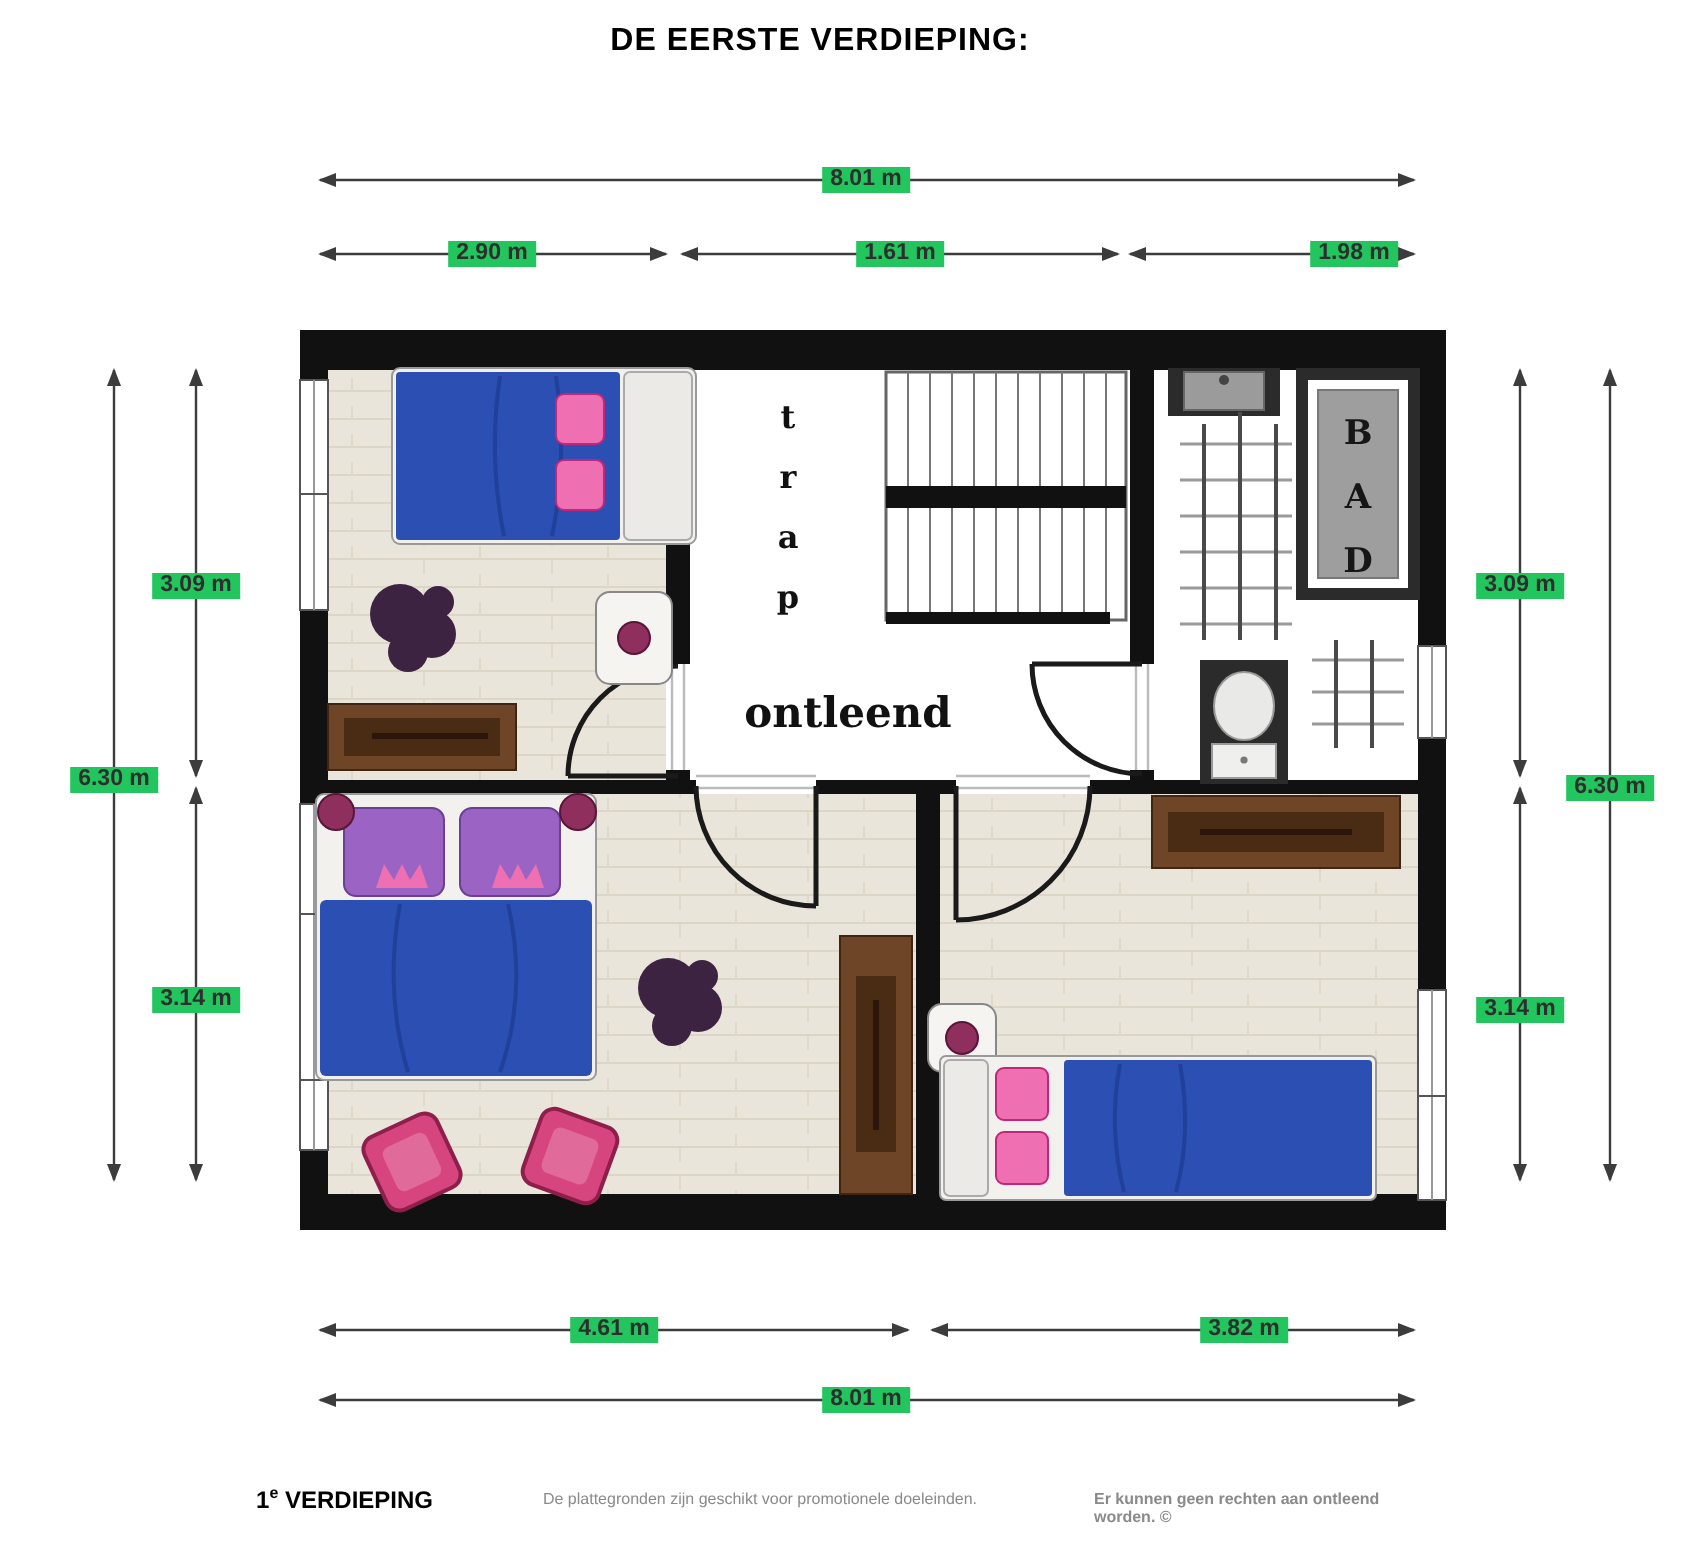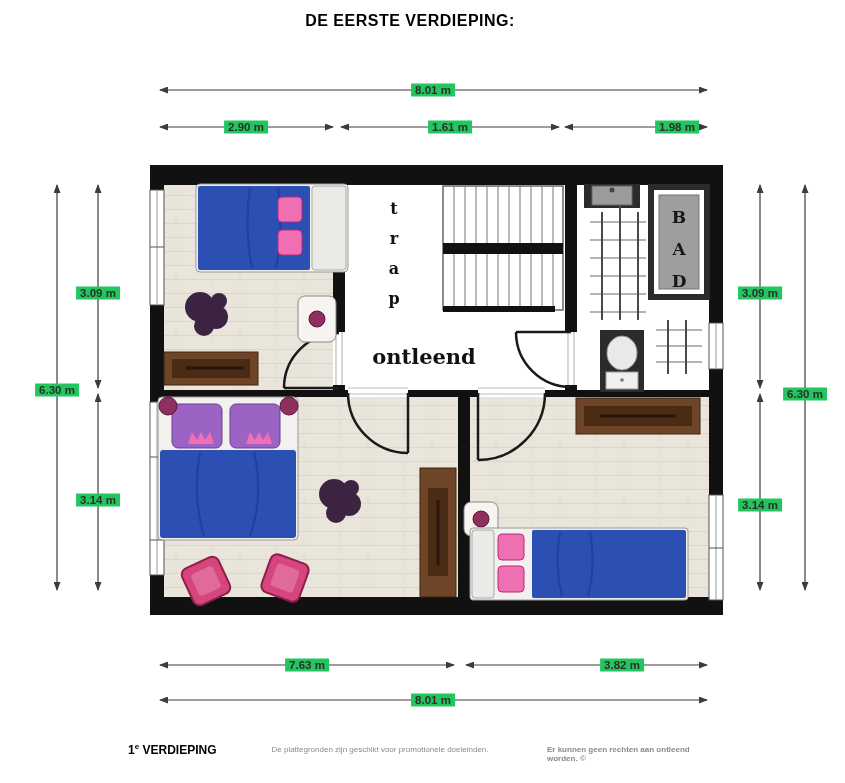--- a/index.html
+++ b/index.html
@@ -285,21 +285,21 @@
 <div class="lbl" style="left:433px;top:90px;">8.01 m</div>
 <div class="lbl" style="left:246px;top:127px;">2.90 m</div>
 <div class="lbl" style="left:450px;top:127px;">1.61 m</div>
 <div class="lbl" style="left:636px;top:127px;margin-left:41px;">1.98 m</div>
 <div class="lbl" style="left:57px;top:390px;">6.30 m</div>
 <div class="lbl" style="left:98px;top:293px;">3.09 m</div>
 <div class="lbl" style="left:98px;top:500px;">3.14 m</div>
 <div class="lbl" style="left:760px;top:293px;">3.09 m</div>
 <div class="lbl" style="left:760px;top:505px;">3.14 m</div>
 <div class="lbl" style="left:805px;top:394px;">6.30 m</div>
-<div class="lbl" style="left:307px;top:665px;">7.63 m</div>
+<div class="lbl" style="left:307px;top:665px;">4.61 m</div>
 <div class="lbl" style="left:586px;top:665px;margin-left:36px;">3.82 m</div>
 <div class="lbl" style="left:433px;top:700px;">8.01 m</div>
 
 <div class="room-label vertical trap">trap</div>
 <div class="room-label overloop">ontleend</div>
 <div class="room-label vertical bad">BAD</div>
 
 <div class="footer footer-left"><span>1</span><sup>e</sup><span style="white-space:pre;"> VERDIEPING</span></div>
 <div class="footer footer-note footer-center">De plattegronden zijn geschikt voor promotionele doeleinden.</div>
 <div class="footer footer-note footer-right">Er kunnen geen rechten aan ontleend worden. ©</div>

